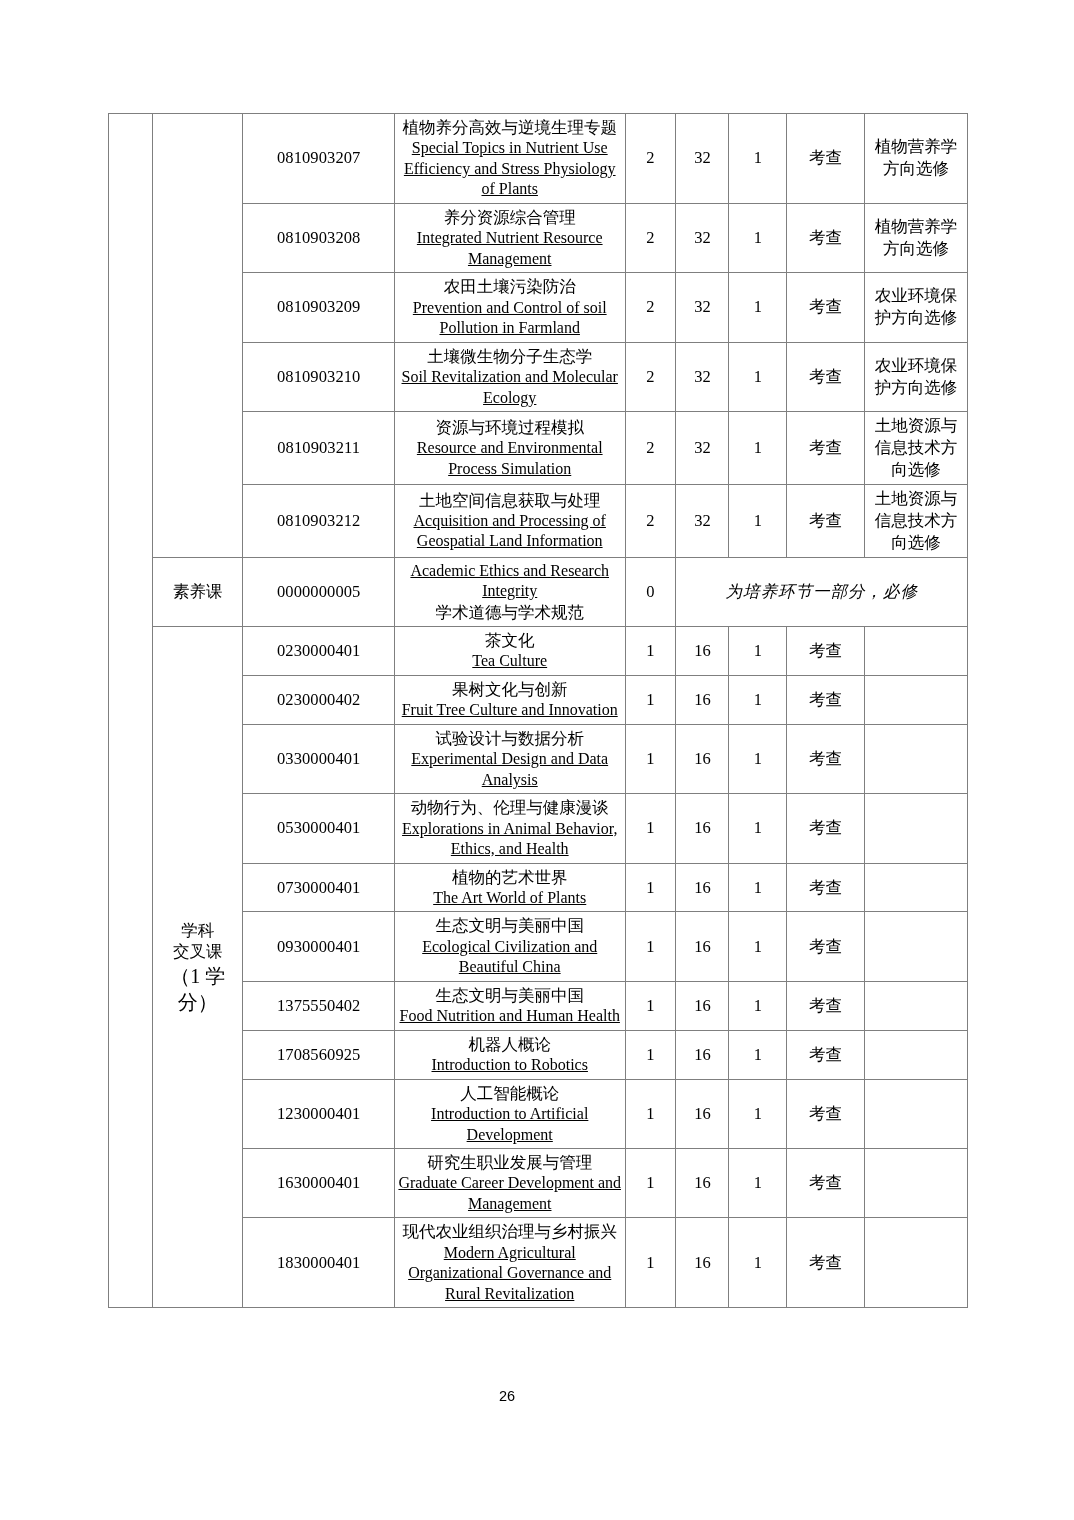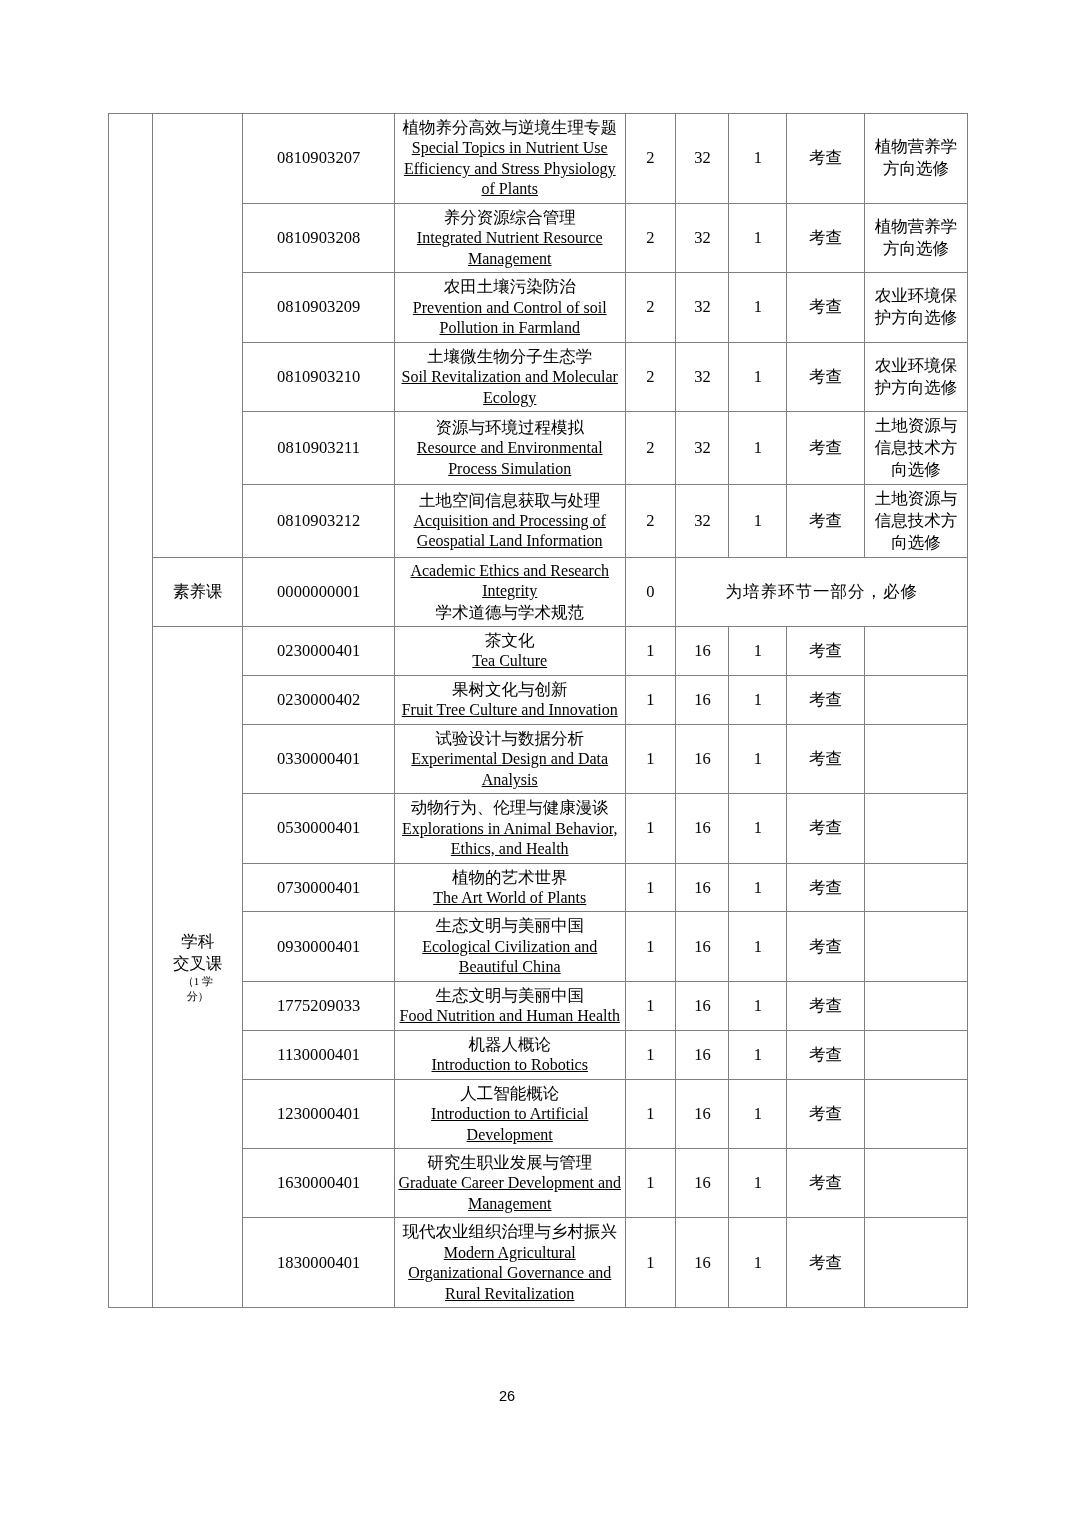--- a/index.html
+++ b/index.html
@@ -85,25 +85,26 @@
     line-height: 1.3;
     padding-left: 3px;
     padding-right: 3px;
   }
   .cell-category {
     font-size: 16.5px;
     line-height: 1.35;
     margin-top: 36px;
   }
   .cell-category .small {
-    font-size: 11px;
+    font-size: 20px;
   }
   .cell-merged-note {
     font-size: 17px;
     letter-spacing: 1px;
+    font-style: italic;
   }
   .blank {
     
   }
   .page-number {
     position: absolute;
     left: 0;
     top: 1388px;
     width: 1014px;
     text-align: center;
@@ -207,21 +208,21 @@
           </td>
           <td class="cell-num">2</td>
           <td class="cell-num">32</td>
           <td class="cell-num">1</td>
           <td class="cell-assess">考查</td>
           <td class="cell-remark">土地资源与信息技术方向选修</td>
         </tr>
 
         <tr>
           <td class="cell-category">素养课</td>
-          <td class="cell-code">0000000001</td>
+          <td class="cell-code">0000000005</td>
           <td class="cell-name">
             <span class="en">Academic Ethics and Research Integrity</span>
             <span class="cn">学术道德与学术规范</span>
           </td>
           <td class="cell-num">0</td>
           <td class="cell-merged-note" colspan="4">为培养环节一部分，必修</td>
         </tr>
 
         <tr>
           <td class="cell-category" rowspan="11">
@@ -301,34 +302,34 @@
             <span class="en">Ecological Civilization and Beautiful China</span>
           </td>
           <td class="cell-num">1</td>
           <td class="cell-num">16</td>
           <td class="cell-num">1</td>
           <td class="cell-assess">考查</td>
           <td class="cell-remark"></td>
         </tr>
 
         <tr>
-          <td class="cell-code">1775209033</td>
+          <td class="cell-code">1375550402</td>
           <td class="cell-name">
             <span class="cn">生态文明与美丽中国</span>
             <span class="en">Food Nutrition and Human Health</span>
           </td>
           <td class="cell-num">1</td>
           <td class="cell-num">16</td>
           <td class="cell-num">1</td>
           <td class="cell-assess">考查</td>
           <td class="cell-remark"></td>
         </tr>
 
         <tr>
-          <td class="cell-code">1130000401</td>
+          <td class="cell-code">1708560925</td>
           <td class="cell-name">
             <span class="cn">机器人概论</span>
             <span class="en">Introduction to Robotics</span>
           </td>
           <td class="cell-num">1</td>
           <td class="cell-num">16</td>
           <td class="cell-num">1</td>
           <td class="cell-assess">考查</td>
           <td class="cell-remark"></td>
         </tr>

